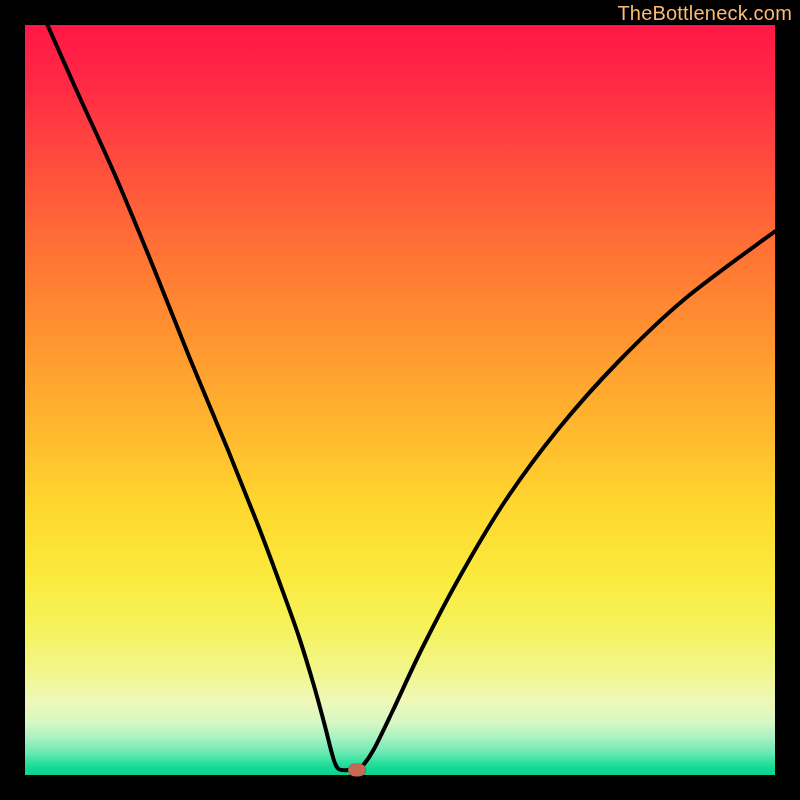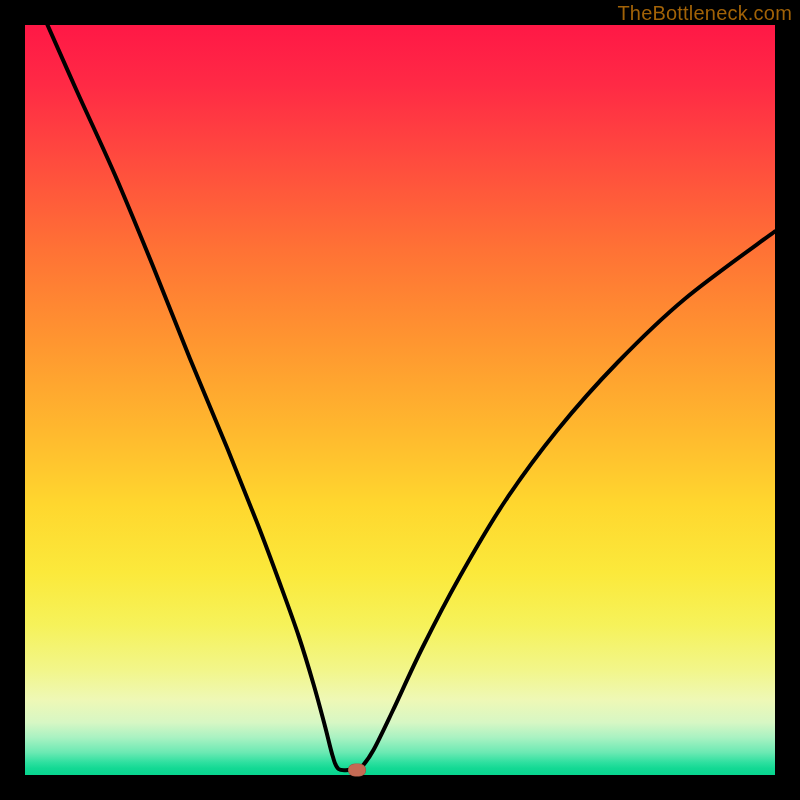--- a/index.html
+++ b/index.html
@@ -14,21 +14,21 @@
   .frame {
     position: relative;
     width: 800px;
     height: 800px;
     background: #000;
   }
   .watermark {
     position: absolute;
     top: 2px;
     right: 8px;
-    color: #a16207;
+    color: #fdba74;
     font-size: 20px;
     font-weight: 400;
     letter-spacing: 0.2px;
     user-select: none;
   }
   .plot-area {
     position: absolute;
     left: 25px;
     top: 25px;
     width: 750px;

